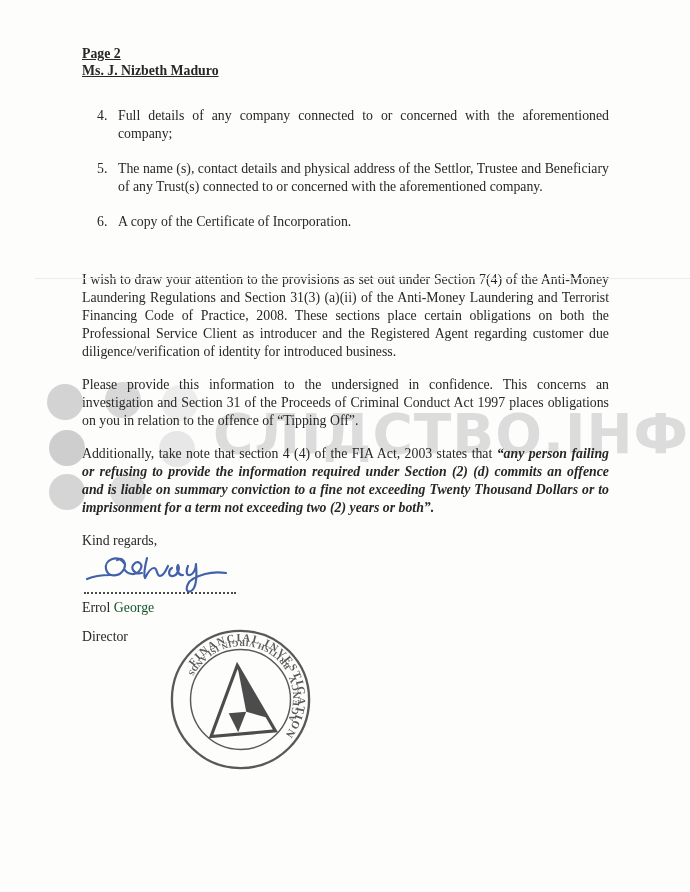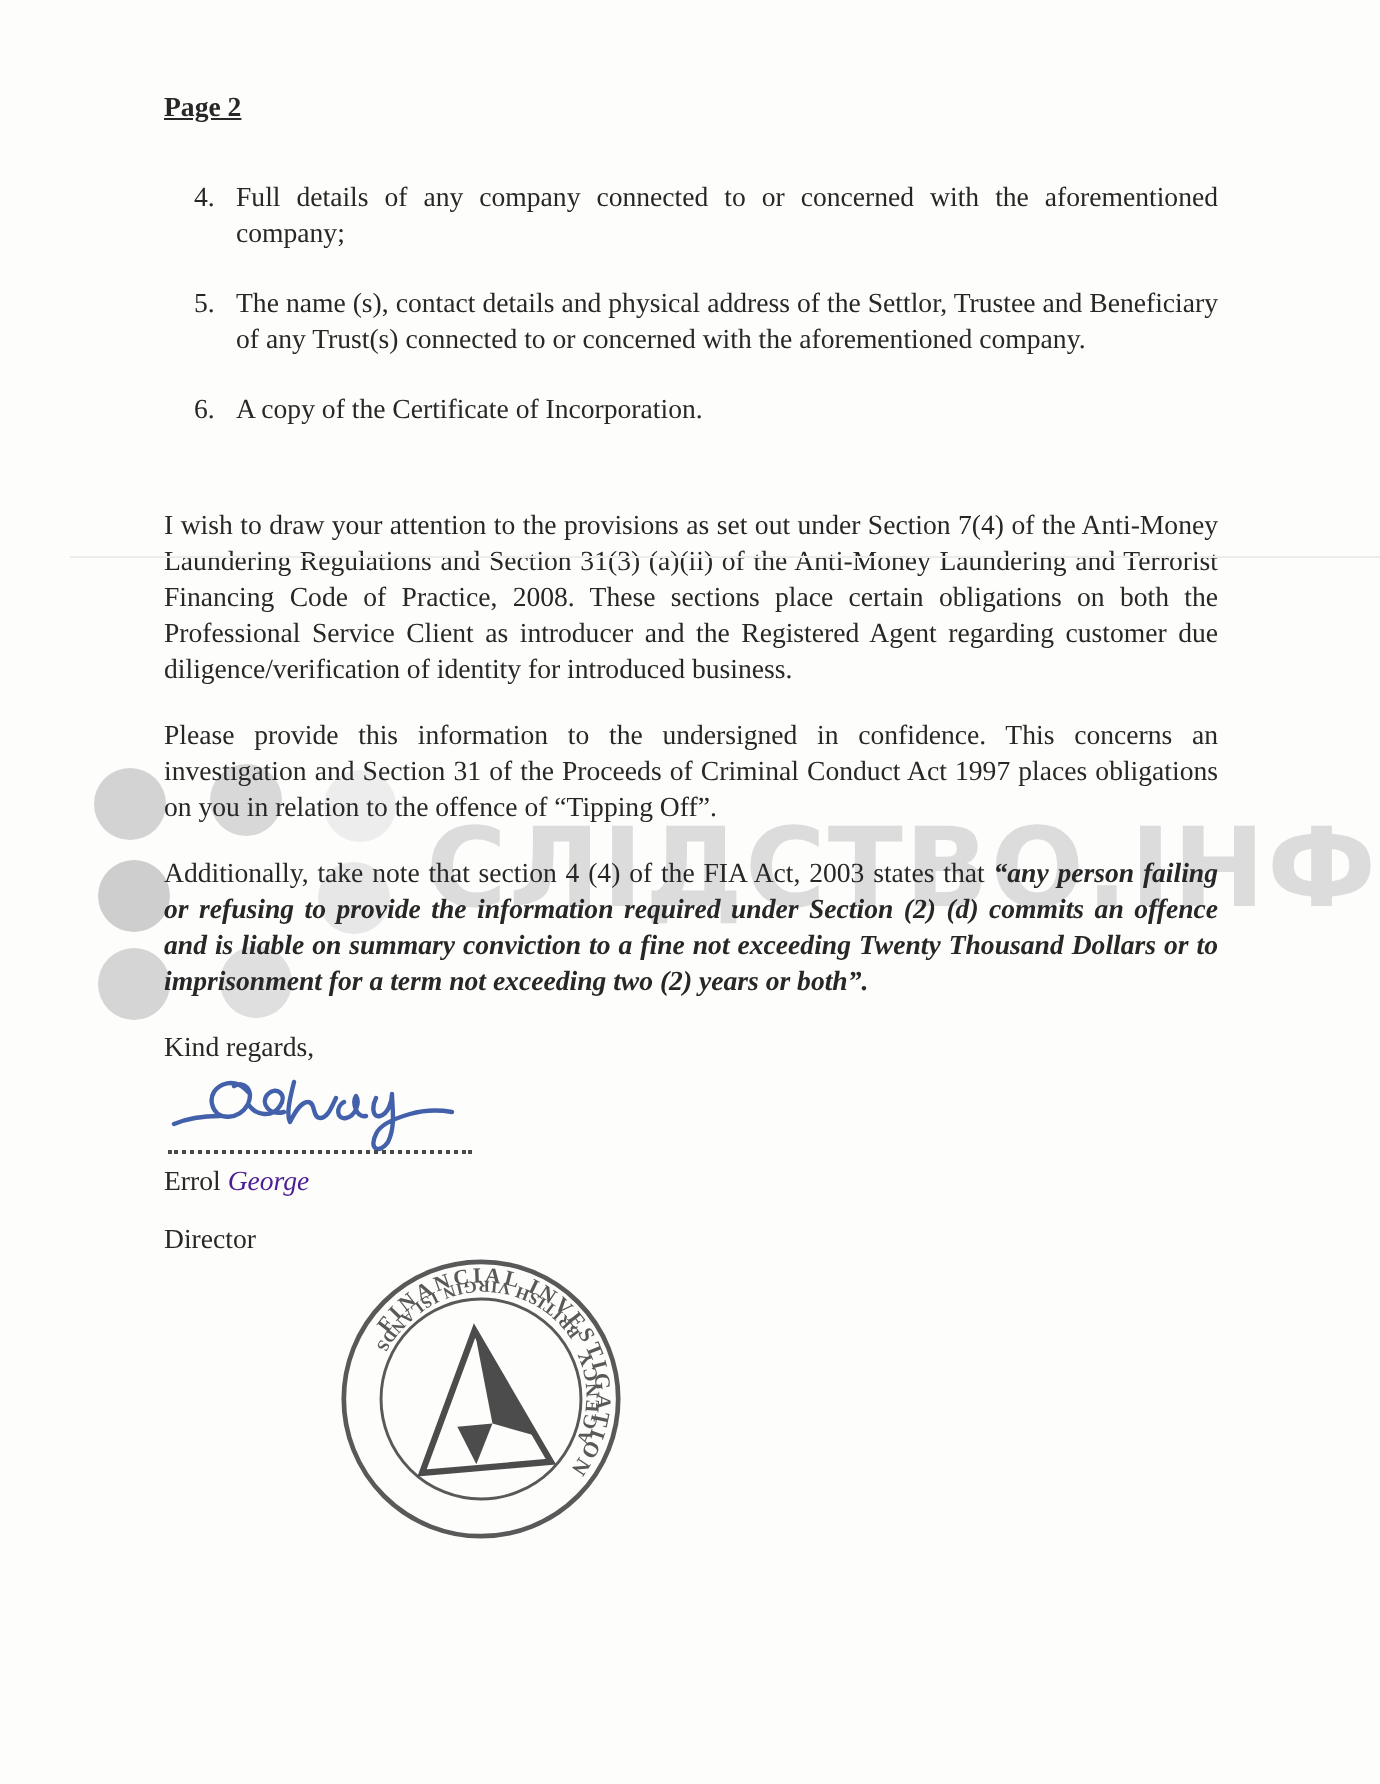--- a/index.html
+++ b/index.html
@@ -40,21 +40,21 @@
   .para { margin:0 0 15px 0; text-align:justify; }
   .para.first { margin-top:40px; }
   .bi { font-weight:bold; font-style:italic; }
   .divider { position:absolute; left:-47px; top:233px; width:655px; height:1px; background:#ececea; }
   
   .closing { position:relative; height:121px; margin-top:15px; }
   .salutation { position:absolute; left:0; top:0; }
   .signature-svg { position:absolute; left:2px; top:16px; }
   .sig-dots { position:absolute; left:2px; top:60px; width:152px; border-bottom:2px dotted #4a4a4a; }
   .signer-name { position:absolute; left:0; top:67px; }
-  .signer-name .last { color:#4c1d95;font-style:italic; }
+  .signer-name .last { color:#14532d; }
   .signer-title { position:absolute; left:0; top:96px;text-align:center; }
   .footer { font-weight:bold; text-align:left; margin-top:12px; }
   
   .seal {
     position:absolute; left:167px; top:626px; z-index:2; opacity:.85;
   }
 </style>
 </head>
 <body>
 
@@ -66,20 +66,21 @@
   <div class="wm-dot wm-d4"></div>
   <div class="wm-dot wm-d5"></div>
   <div class="wm-dot wm-d6"></div>
   <div class="wm-dot wm-d7"></div>
   <div class="wm-text">СЛІДСТВО.ІНФО</div>
 
   <div class="content">
 
     <div>
       <div class="hdr-line bold">Page 2</div>
+      <div class="hdr-line bold">Ms. J. Nizbeth Maduro</div>
     </div>
 
     <div class="list">
       <div class="li">
         <span class="num">4.</span>
         <span class="li-text">Full details of any company connected to or concerned with the aforementioned company;</span>
       </div>
       <div class="li">
         <span class="num">5.</span>
         <span class="li-text">The name (s), contact details and physical address of the Settlor, Trustee and Beneficiary of any Trust(s) connected to or concerned with the aforementioned company.</span>

